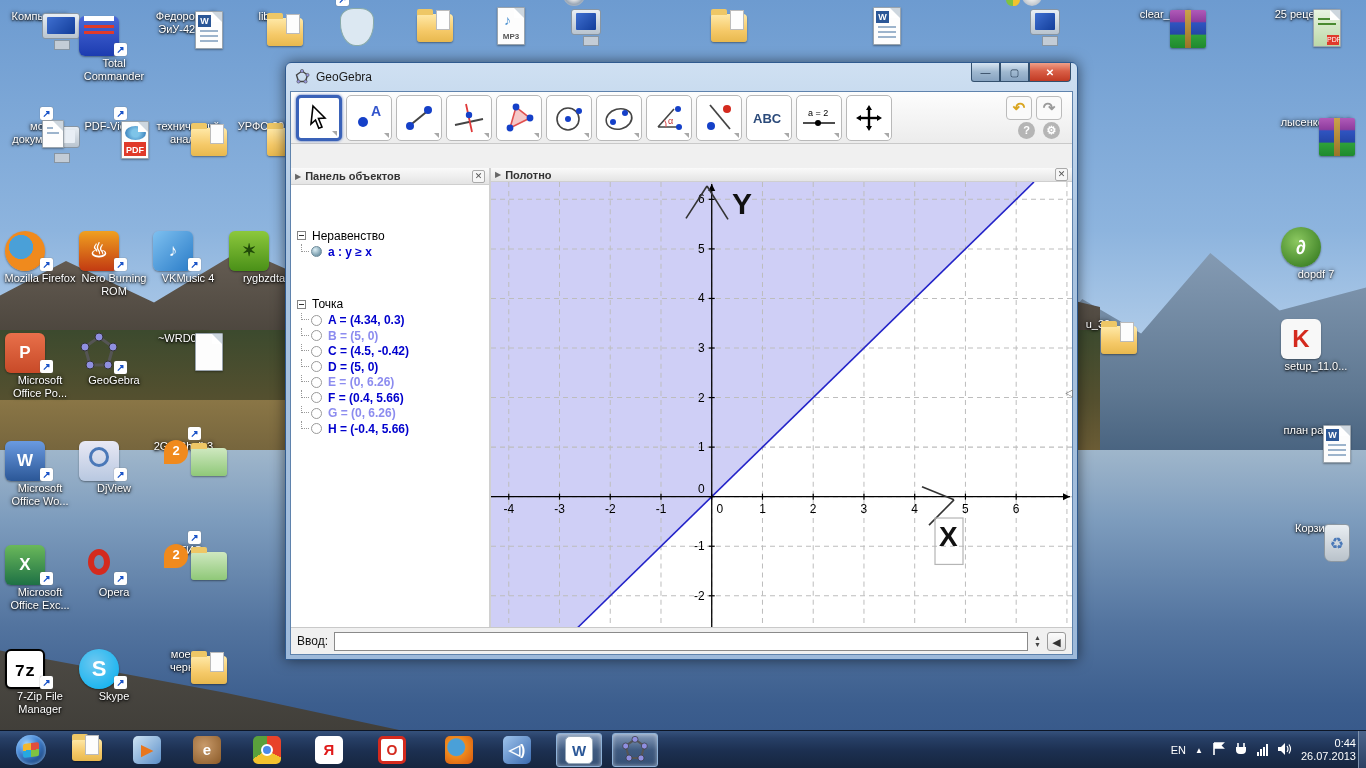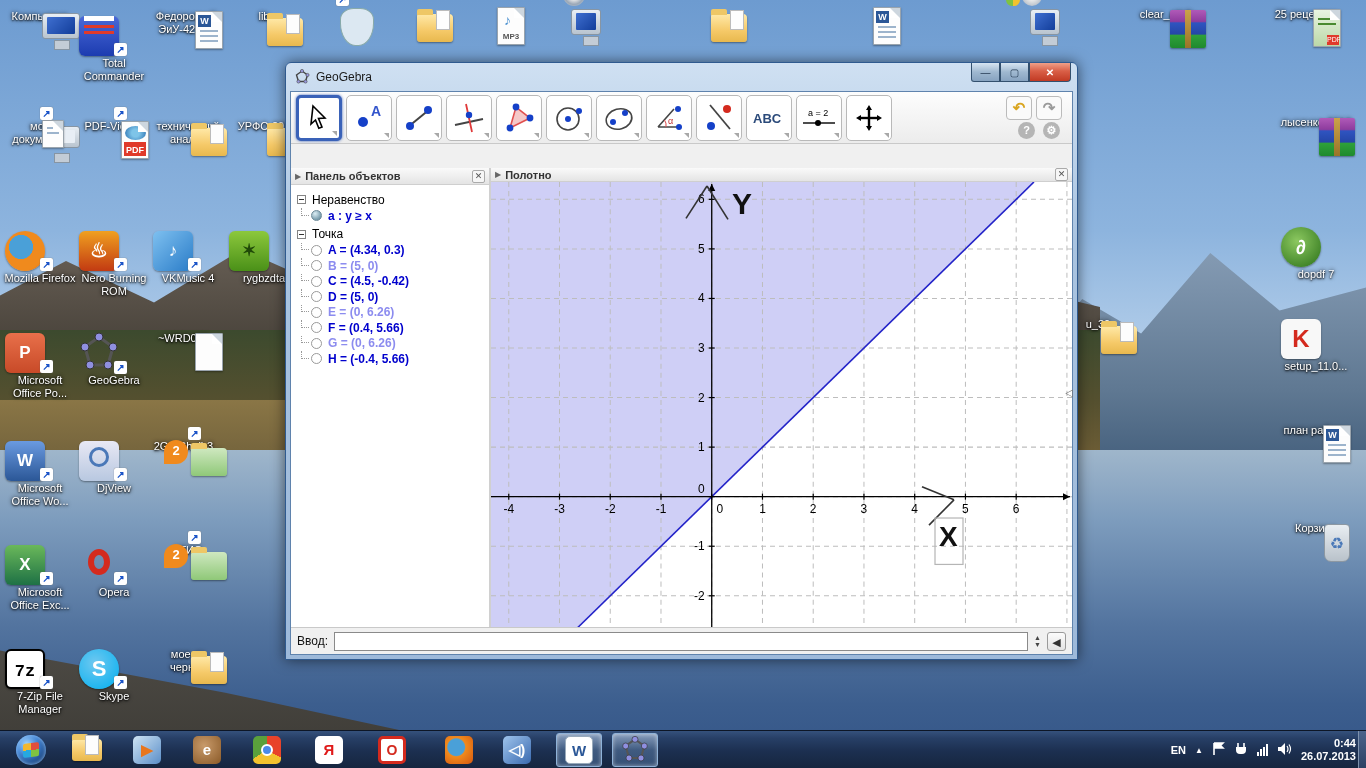--- a/index.html
+++ b/index.html
@@ -61,21 +61,21 @@
   #taskbar { position:absolute; left:0; top:730px; width:1366px; height:38px; z-index:50;
     background:linear-gradient(180deg,#35517c 0%,#273f66 20%,#1c2f50 55%,#16263f 100%); border-top:1px solid #0d1626; }
   .tb-item { position:absolute; top:2px; width:46px; height:34px; display:flex; align-items:center; justify-content:center; border-radius:3px; }
   .tb-item.active { background:linear-gradient(180deg,rgba(210,228,250,.55),rgba(130,170,215,.35) 50%,rgba(90,130,180,.45));
     border:1px solid #8fb2d8; box-shadow:inset 0 0 4px rgba(255,255,255,.5); }
   .orb { width:30px; height:30px; border-radius:50%;
     background:radial-gradient(circle at 35% 30%,#9fd4ff 0%,#3e7fd0 40%,#14386e 80%); box-shadow:0 0 4px #9cf inset; position:relative; }
   .orb .fl { position:absolute; left:7px; top:8px; width:16px; height:14px; transform:skewY(-6deg);
     background:conic-gradient(#e14e3c 0 25%,#7fc242 0 50%,#27a8e0 0 75%,#f2b72e 0); border-radius:2px; }
   .ttile { width:28px; height:28px; border-radius:5px; color:#fff; font-weight:bold; font-size:15px; line-height:28px; text-align:center; }
-  .tray { position:absolute; right:10px; top:0; height:38px; display:flex; align-items:center; gap:9px; color:#fff; font-size:11px;font-weight:bold; }
+  .tray { position:absolute; right:10px; top:0; height:38px; display:flex; align-items:center; gap:9px; color:#fff; font-size:11px; }
   .clock { text-align:right; line-height:13px; }
   .showdesk { position:absolute; right:0; top:0; width:8px; height:38px; background:linear-gradient(180deg,#4a648c,#2c4062); border-left:1px solid #7e92ad; }
   .bars { display:flex; align-items:flex-end; gap:1px; height:12px; }
   .bars i { width:2px; background:#fff; display:block; }
 
   
   #gg-window { position:absolute; left:285px; top:62px; width:793px; height:598px; z-index:10;
     background:linear-gradient(180deg,#cfe0f2,#aac4e0 30%,#9db9da); border:1px solid #2f5a8f; border-radius:6px 6px 0 0;
     box-shadow:0 0 14px rgba(0,0,0,.55); }
   .titlebar { position:relative; height:28px; display:flex; align-items:center; padding-left:8px; gap:6px; }
@@ -100,21 +100,21 @@
   .hg { display:flex; gap:8px; justify-content:flex-end; margin-top:2px; padding-right:2px; }
   .hgbtn { width:17px; height:17px; border-radius:50%; color:#fff; background:#b5b5b5; font-size:11px; font-weight:bold; text-align:center; line-height:17px; }
 
   .content { position:absolute; left:0; right:0; top:76px; bottom:27px; display:flex; background:#fff; }
   .opanel { width:200px; border-right:2px solid #d0d0d0; display:flex; flex-direction:column; }
   .phead { height:17px; background:linear-gradient(180deg,#fafafa,#e4e4e4); border-bottom:1px solid #cfcfcf; display:flex; align-items:center; font-size:11px; color:#333; padding:0 4px; gap:4px; }
   .phead .arr { font-size:8px; color:#666; }
   .phead .ptitle { flex:1; font-weight:bold; }
   .phead .pclose { width:13px; height:13px; border:1px solid #aaa; border-radius:2px; font-size:9px; line-height:11px; text-align:center; color:#555; background:#f6f6f6; }
   .tree { flex:1; background:#fff; padding:6px 0 0 6px; font-size:12px; overflow:hidden; }
-  .tgroup { margin-bottom:2px; }
+  .tgroup { margin-bottom:2px;margin-top:36px; }
   .ghead { display:flex; align-items:center; gap:6px; height:17px; color:#000; }
   .minus { width:9px; height:9px; border:1px solid #848484; background:#fff; position:relative; }
   .minus:after { content:""; position:absolute; left:1px; top:3px; width:5px; height:1px; background:#333; }
   .titem { display:flex; align-items:center; gap:6px; height:15.5px; padding-left:14px; position:relative; }
   .titem:before { content:""; position:absolute; left:4px; top:0; bottom:50%; border-left:1px dotted #999; border-bottom:1px dotted #999; width:7px; }
   .ball { width:11px; height:11px; border-radius:50%; background:radial-gradient(circle at 35% 30%,#dceef5,#7fa2b2 65%,#5d8293); border:1px solid #6d8a99; }
   .ring { width:11px; height:11px; border-radius:50%; background:#fff; border:1px solid #9a9a9a; }
   .t-ineq { color:#0000cd; font-weight:bold; }
   .t-seg { color:#000; font-weight:bold; }
   .t-pt { color:#0000cd; font-weight:bold; }

